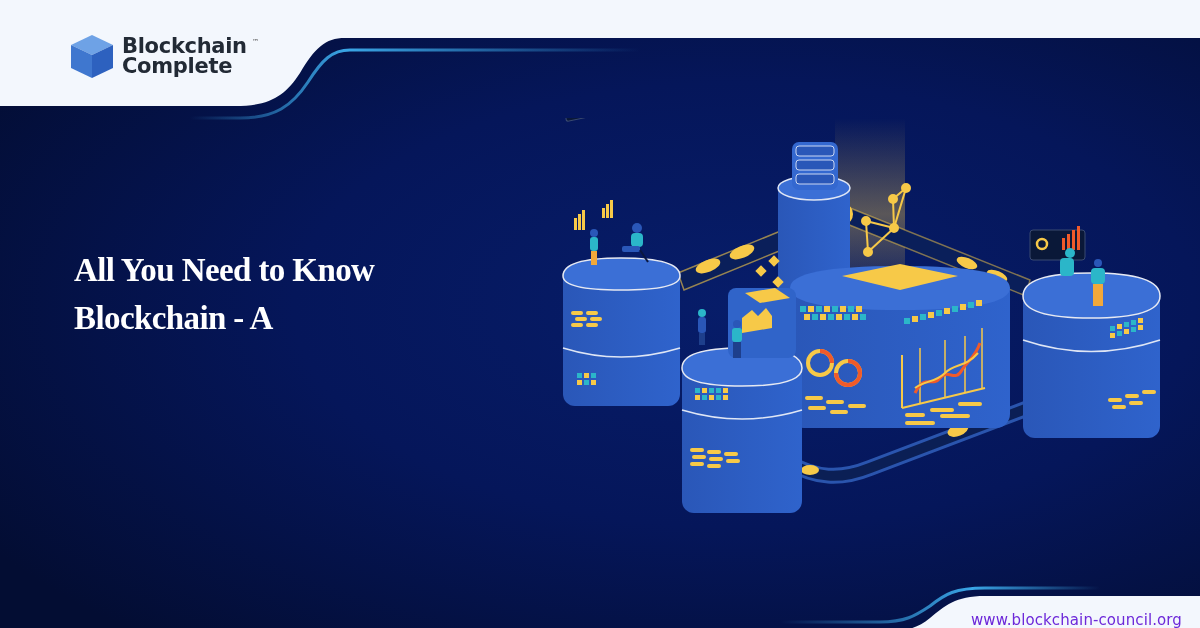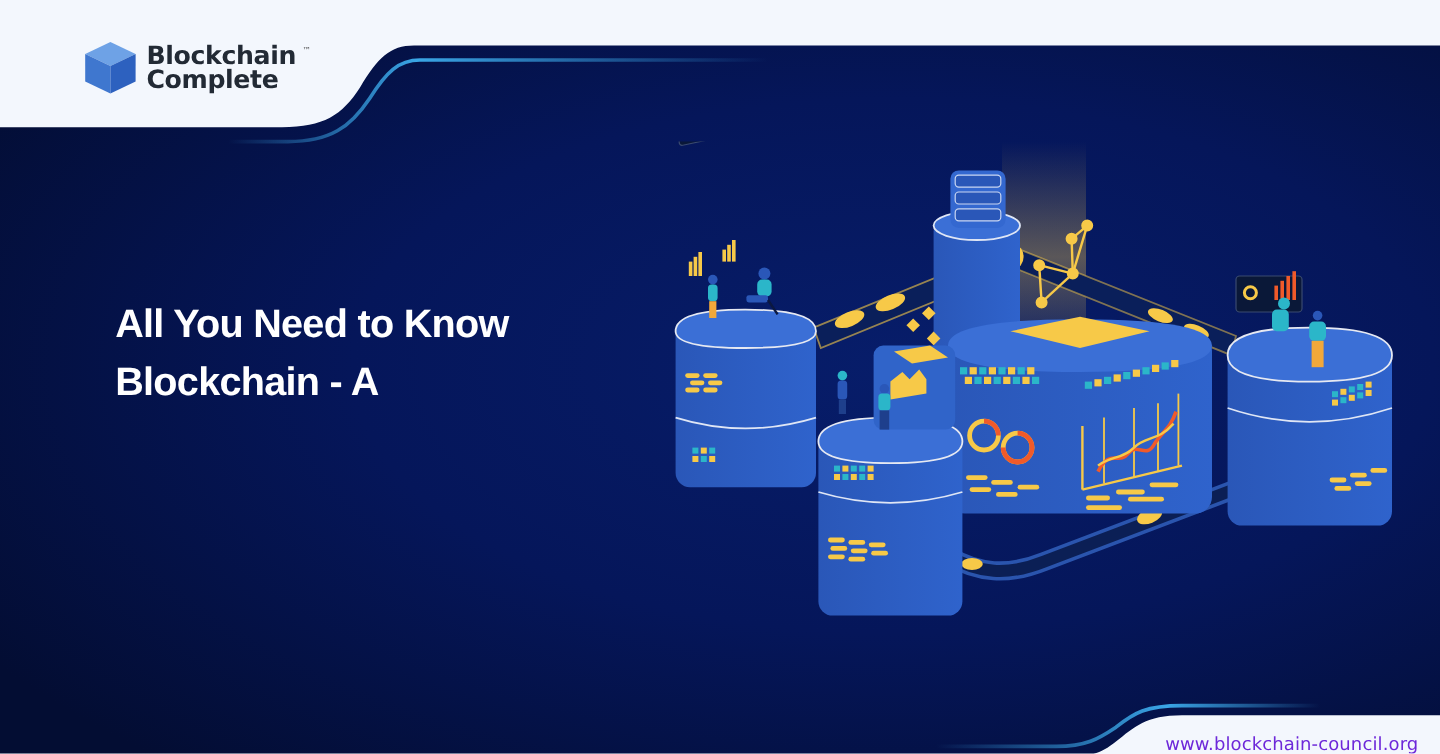--- a/index.html
+++ b/index.html
@@ -2,21 +2,21 @@
 <html><head>
 <meta charset="utf-8">
 <style>
   html,body{margin:0;padding:0;}
   body{width:1200px;height:628px;overflow:hidden;background:#f3f7fd;position:relative;font-family:"Liberation Sans","DejaVu Sans",sans-serif;}
   .canvas{position:absolute;left:0;top:0;width:1200px;height:447px;margin-top:18px;}
   .banner-bg{position:absolute;left:0;top:0;width:1200px;height:628px;}
   .logo{position:absolute;left:68px;top:14px;display:flex;align-items:center;gap:6px;}
   .logo-text{display:flex;flex-direction:column;line-height:20px;font-size:21px;font-weight:bold;color:#222a35;font-family:"DejaVu Sans","Liberation Sans",sans-serif;letter-spacing:-0.3px;position:relative;}
   .logo-tm{position:absolute;right:-12px;top:-4px;font-size:7px;font-weight:normal;color:#444;}
-  .headline{position:absolute;left:96px;top:228px;width:440px;color:#ffffff;font-family:Liberation Sans, sans-serif;font-weight:bold;font-size:33px;line-height:48px;letter-spacing:-0.6px;}
+  .headline{position:absolute;left:74px;top:228px;width:440px;color:#ffffff;font-family:Liberation Serif, serif;font-weight:bold;font-size:33px;line-height:48px;letter-spacing:-0.6px;}
   .headline div{white-space:nowrap;}
   .url{position:absolute;right:18px;top:593px;font-size:15px;color:#6d28d9;font-family:"DejaVu Sans","Liberation Sans",sans-serif;letter-spacing:0.1px;}
   .illustration{position:absolute;left:540px;top:100px;width:640px;height:420px;}
 </style>
 </head>
 <body>
 
 <div class="canvas">
 
   <svg class="banner-bg" viewBox="0 0 1200 628" width="1200" height="628">

